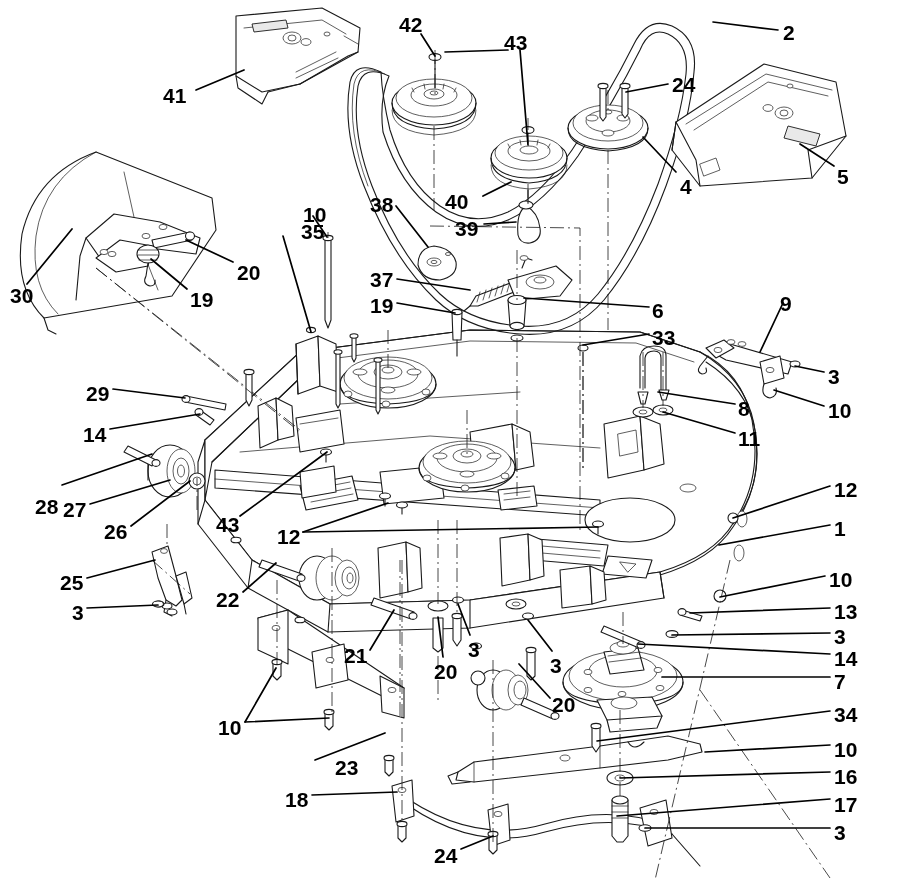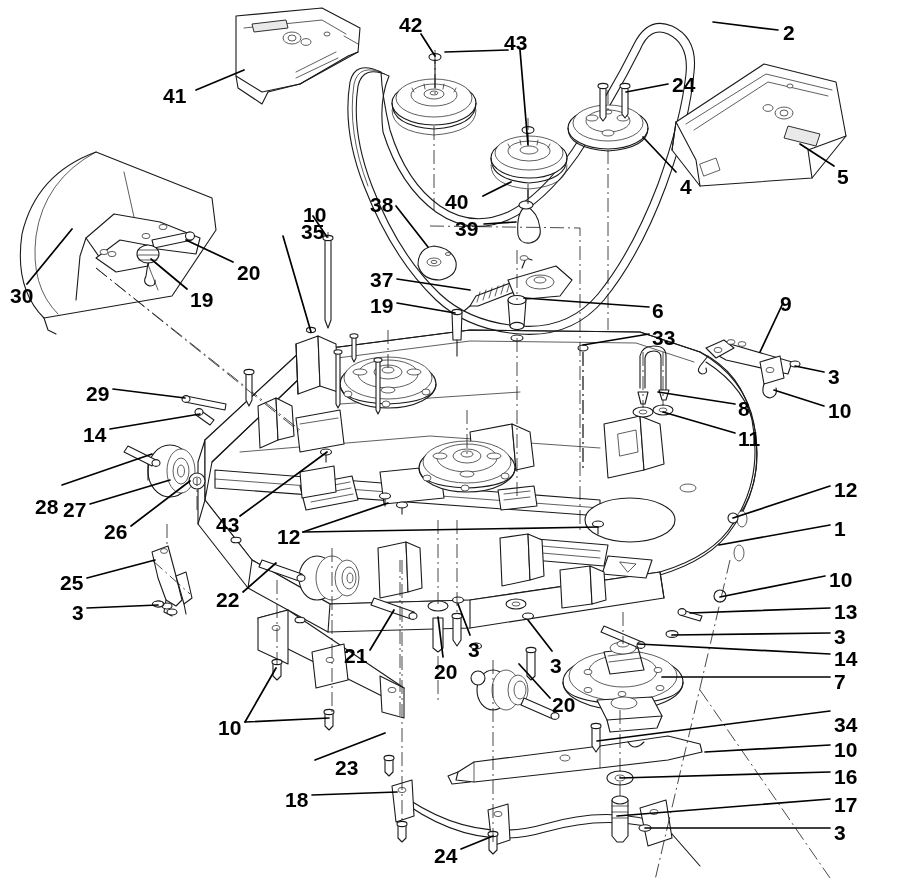--- a/index.html
+++ b/index.html
@@ -682,21 +682,21 @@
       <div class="callout" style="left: 72px; top: 602px;">3</div>
       <div class="callout" style="left: 834px; top: 626px;">3</div>
       <div class="callout" style="left: 834px; top: 648px;">14</div>
       <div class="callout" style="left: 344px; top: 645px;">21</div>
       <div class="callout" style="left: 434px; top: 661px;">20</div>
       <div class="callout" style="left: 468px; top: 639px;">3</div>
       <div class="callout" style="left: 550px; top: 655px;">3</div>
       <div class="callout" style="left: 834px; top: 671px;">7</div>
       <div class="callout" style="left: 552px; top: 694px;">20</div>
       <div class="callout" style="left: 218px; top: 717px;">10</div>
-      <div class="callout" style="left: 834px; top: 704px; margin-top: 10px;">34</div>
+      <div class="callout" style="left: 834px; top: 704px;">34</div>
       <div class="callout" style="left: 834px; top: 739px;">10</div>
       <div class="callout" style="left: 288px; top: 757px; margin-left: 47px;">23</div>
       <div class="callout" style="left: 834px; top: 766px;">16</div>
       <div class="callout" style="left: 285px; top: 789px;">18</div>
       <div class="callout" style="left: 834px; top: 794px;">17</div>
       <div class="callout" style="left: 834px; top: 822px;">3</div>
       <div class="callout" style="left: 434px; top: 845px;">24</div>
     </div>
 
 </div>

